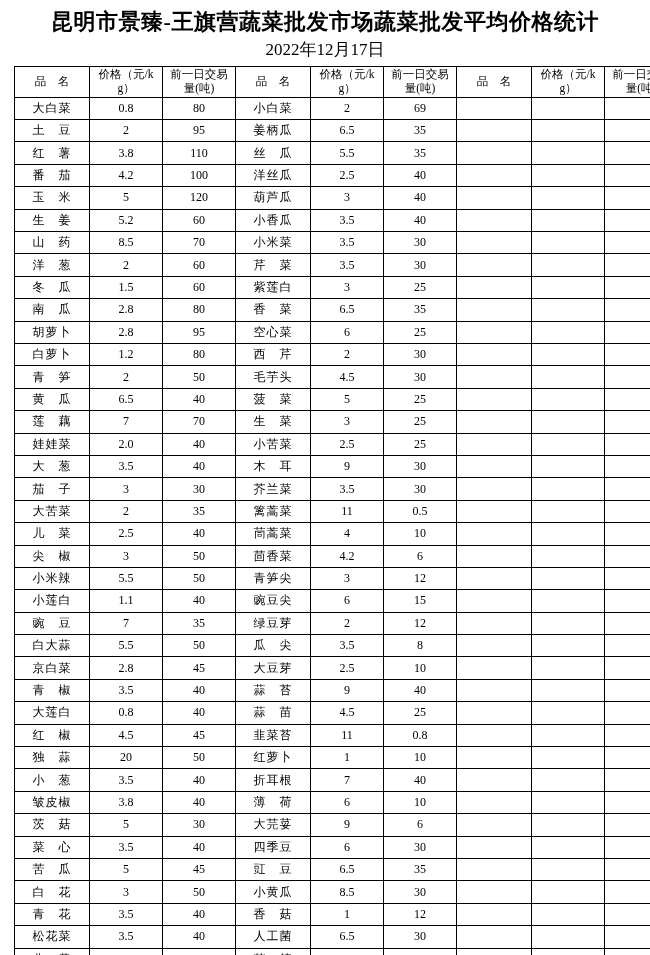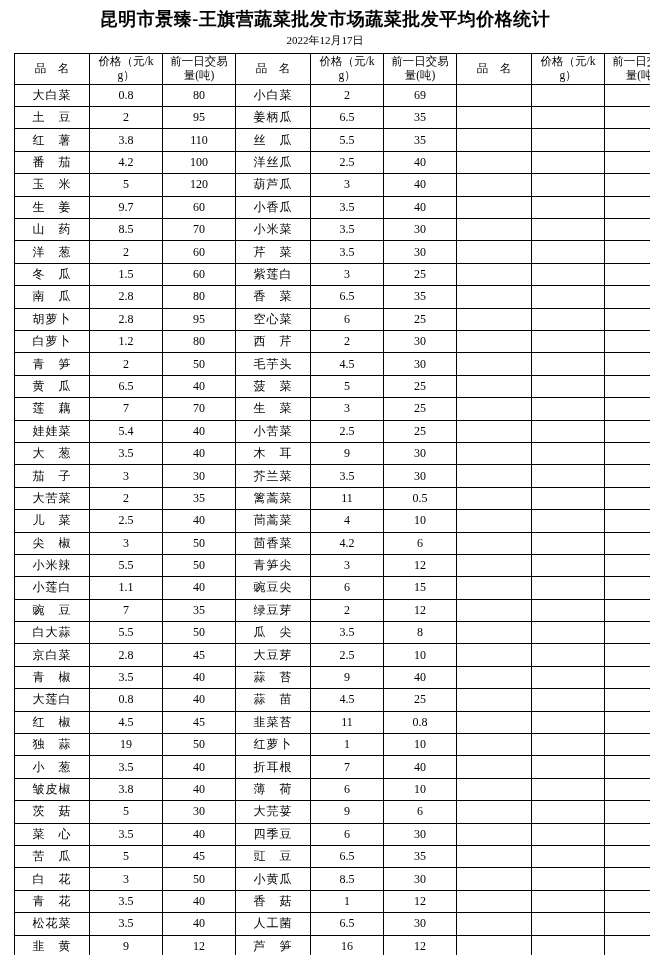--- a/index.html
+++ b/index.html
@@ -16,29 +16,29 @@
   }
   .page {
     width: 650px;
     height: 955px;
     position: relative;
     box-sizing: border-box;
     padding: 0 14px;
   }
   .doc-title {
     text-align: center;
-    font-size: 18px;
+    font-size: 22px;
     font-weight: bold;
     letter-spacing: 0.5px;
     margin: 8px 0 2px 0;
     line-height: 1.3;
   }
   .doc-date {
     text-align: center;
-    font-size: 11px;
+    font-size: 17px;
     margin: 0 0 5px 0;
     line-height: 1.3;
   }
   table.price-table {
     border-collapse: collapse;
     width: 622px;
     table-layout: fixed;
   }
   table.price-table th,
   table.price-table td {
@@ -167,21 +167,21 @@
           <td class="col-vol">120</td>
           <td class="col-name">葫芦瓜</td>
           <td class="col-price">3</td>
           <td class="col-vol">40</td>
           <td class="col-name"></td>
           <td class="col-price"></td>
           <td class="col-vol"></td>
         </tr>
         <tr>
           <td class="col-name">生　姜</td>
-          <td class="col-price">9.7</td>
+          <td class="col-price">5.2</td>
           <td class="col-vol">60</td>
           <td class="col-name">小香瓜</td>
           <td class="col-price">3.5</td>
           <td class="col-vol">40</td>
           <td class="col-name"></td>
           <td class="col-price"></td>
           <td class="col-vol"></td>
         </tr>
         <tr>
           <td class="col-name">山　药</td>
@@ -277,21 +277,21 @@
           <td class="col-vol">70</td>
           <td class="col-name">生　菜</td>
           <td class="col-price">3</td>
           <td class="col-vol">25</td>
           <td class="col-name"></td>
           <td class="col-price"></td>
           <td class="col-vol"></td>
         </tr>
         <tr>
           <td class="col-name">娃娃菜</td>
-          <td class="col-price">5.4</td>
+          <td class="col-price">2.0</td>
           <td class="col-vol">40</td>
           <td class="col-name">小苦菜</td>
           <td class="col-price">2.5</td>
           <td class="col-vol">25</td>
           <td class="col-name"></td>
           <td class="col-price"></td>
           <td class="col-vol"></td>
         </tr>
         <tr>
           <td class="col-name">大　葱</td>
@@ -431,21 +431,21 @@
           <td class="col-vol">45</td>
           <td class="col-name">韭菜苔</td>
           <td class="col-price">11</td>
           <td class="col-vol">0.8</td>
           <td class="col-name"></td>
           <td class="col-price"></td>
           <td class="col-vol"></td>
         </tr>
         <tr>
           <td class="col-name">独　蒜</td>
-          <td class="col-price">19</td>
+          <td class="col-price">20</td>
           <td class="col-vol">50</td>
           <td class="col-name">红萝卜</td>
           <td class="col-price">1</td>
           <td class="col-vol">10</td>
           <td class="col-name"></td>
           <td class="col-price"></td>
           <td class="col-vol"></td>
         </tr>
         <tr>
           <td class="col-name">小　葱</td>

